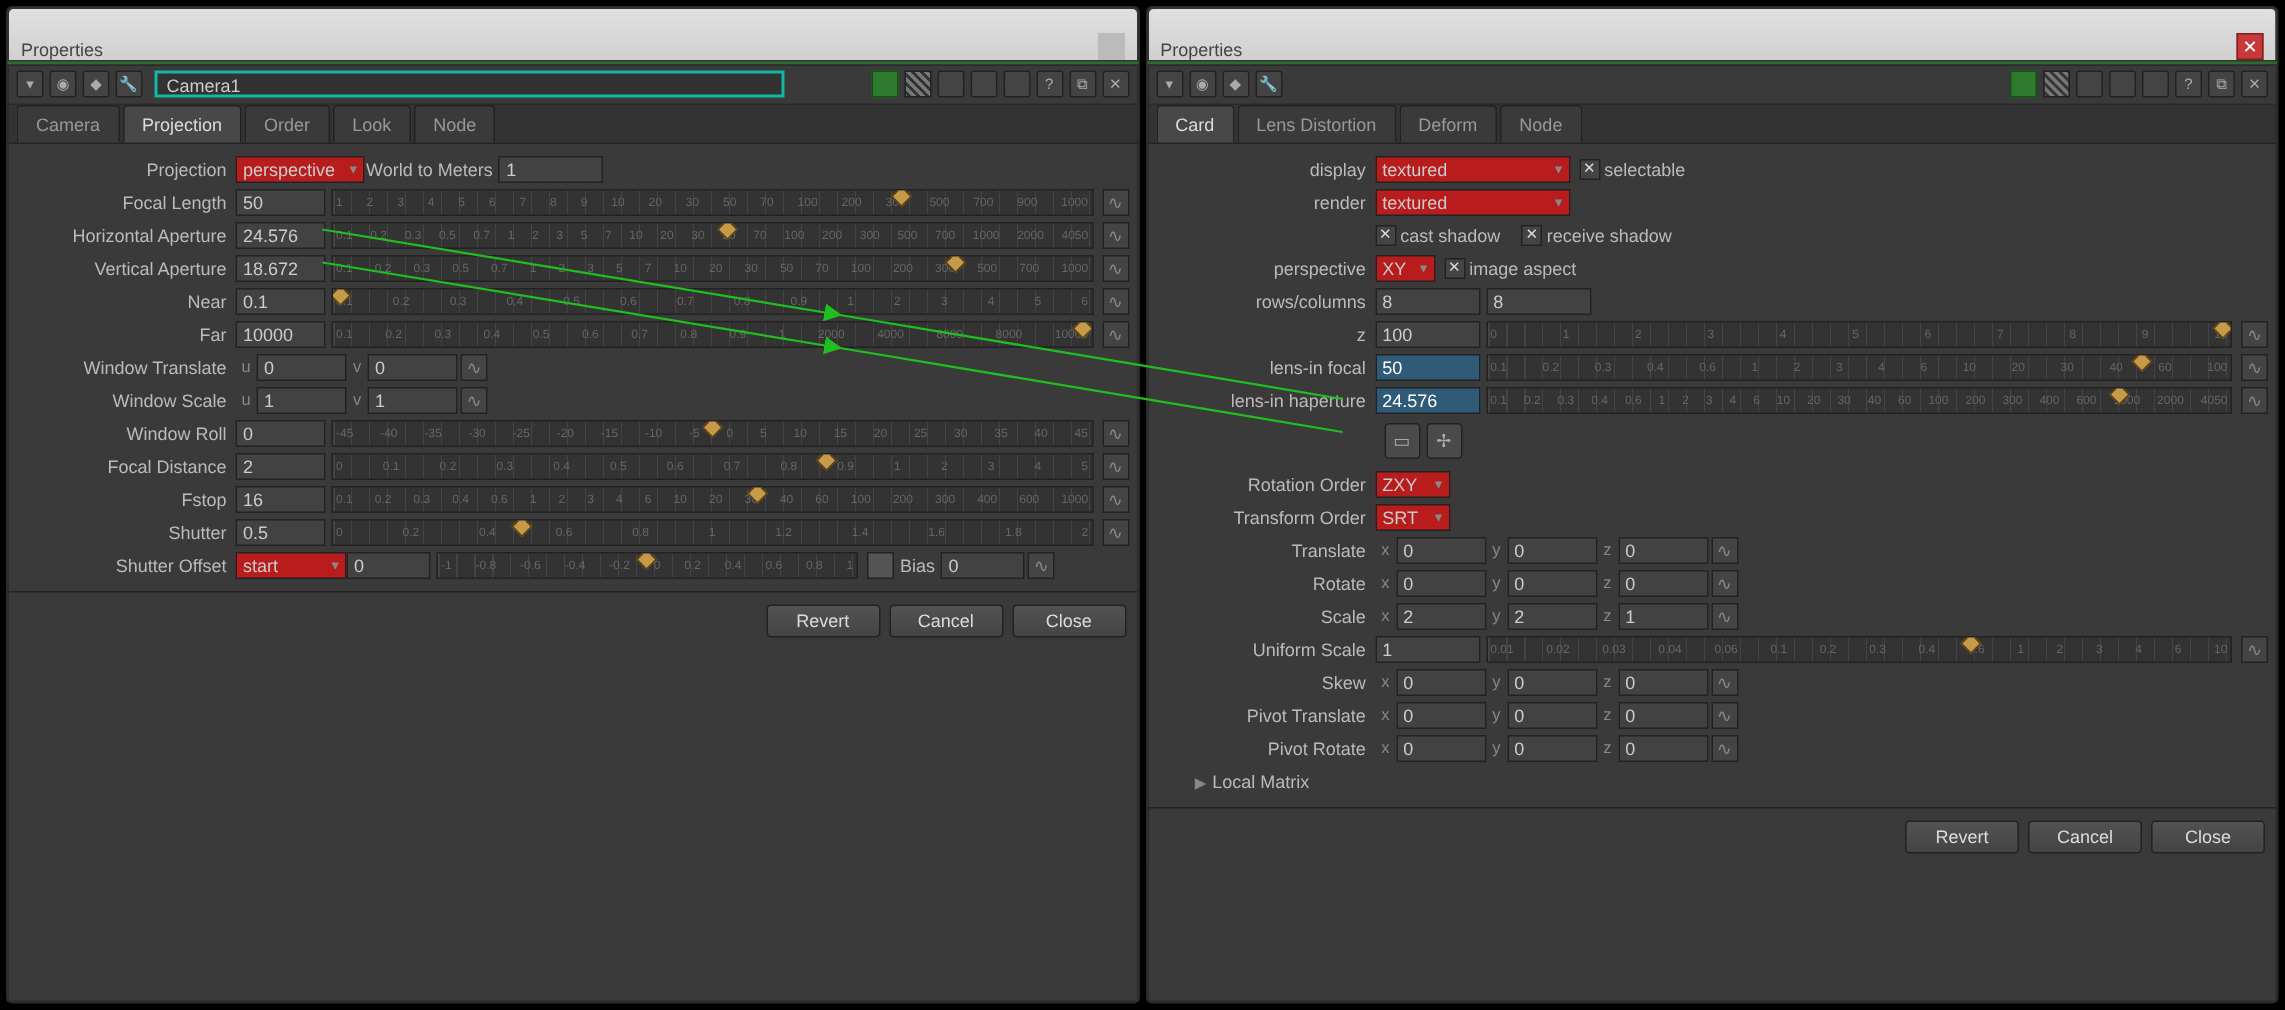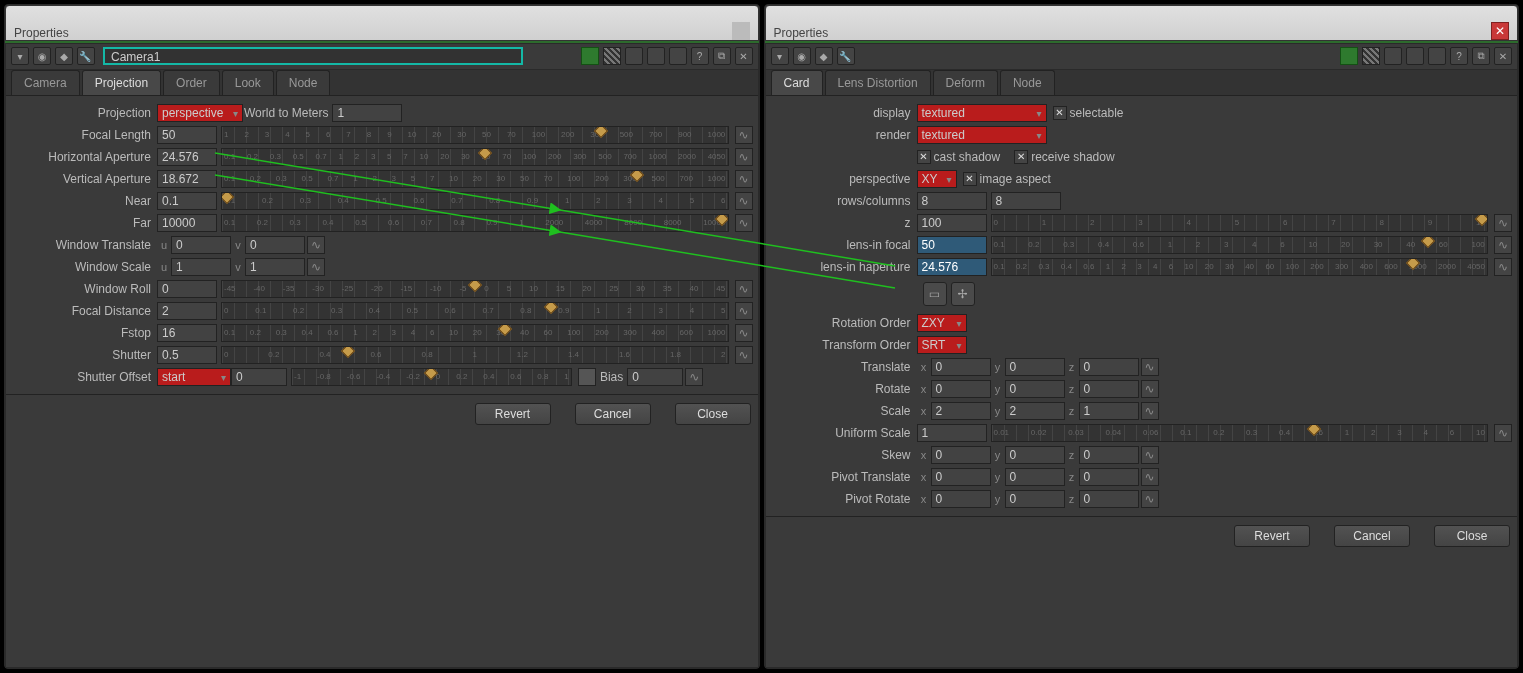--- a/index.html
+++ b/index.html
@@ -37,21 +37,21 @@
   .slider { flex:1; height:18px; margin:0 4px; background:#333; border:1px solid #222; position:relative; overflow:hidden; }
   .slider .ticks { position:absolute; left:0; right:0; top:0; height:100%;
     background-image:repeating-linear-gradient(to right,#555 0,#555 1px,transparent 1px,transparent 12px);
     opacity:0.5;}
   .slider .ticklabels { position:absolute; left:2px; right:2px; top:3px; display:flex; justify-content:space-between; color:#666; font-size:8px; pointer-events:none; }
   .slider .thumb { position:absolute; top:-1px; width:10px; height:10px; background:#c59b4a; border:1px solid #5a3a10; transform:translateX(-50%) rotate(45deg); }
   .anim-btn { width:18px; height:18px; background:#444; border:1px solid #222; margin-left:2px; display:flex; align-items:center; justify-content:center; color:#888; }
   .mini-label { width:14px; text-align:center; color:#888; font-size:11px; }
   .checkbox-x { width:14px; height:14px; border:1px solid #222; background:#444; color:#ddd; font-size:10px; line-height:12px; text-align:center; margin-right:3px; }
   .checkbox-label { color:#bbb; font-size:12px; margin-right:14px; }
-  .footer { height:38px; border-top:1px solid #222; background:#3a3a3a; display:flex; align-items:center; justify-content:flex-end; padding-right:8px; gap:24px; }
+  .footer { height:38px; border-top:1px solid #222; background:#3a3a3a; display:flex; align-items:center; justify-content:flex-end; padding-right:8px; gap:6px; }
   .btn { width:76px; height:22px; background:linear-gradient(#525252,#444); color:#ddd; border:1px solid #222; border-radius:3px; font-size:12px; text-align:center; line-height:20px;}
   .xform-icons { display:flex; gap:4px; margin:4px 0 6px 146px; }
   .xform-icons .icon-btn { width:24px; height:24px; background:#4a4a4a; border:1px solid #222; border-radius:3px; color:#aaa; display:flex; align-items:center; justify-content:center; font-size:12px;}
   .collapse-tri { color:#888; margin-right:4px; font-size:10px; }
   svg.arrows { position:absolute; pointer-events:none; top:0; left:0; }
 </style>
 </head>
 <body>
 
 <div class="workspace">
@@ -647,20 +647,23 @@
         <div class="row">
           <span class="label">Pivot Rotate</span>
           <span class="mini-label">x</span>
             <span class="field num">0</span>
           <span class="mini-label">y</span>
             <span class="field num">0</span>
           <span class="mini-label">z</span>
             <span class="field num">0</span>
           <span class="anim-btn">∿</span>
         </div>
+        <div class="row">
+          <span class="label" style="text-align:left;padding-left:20px"><span class="collapse-tri">▶</span><span>Local Matrix</span></span>
+        </div>
       </div>
       <div class="footer">
         <span class="btn">Revert</span>
         <span class="btn">Cancel</span>
         <span class="btn">Close</span>
       </div>
     </div>
   </div>
 
 </div>

